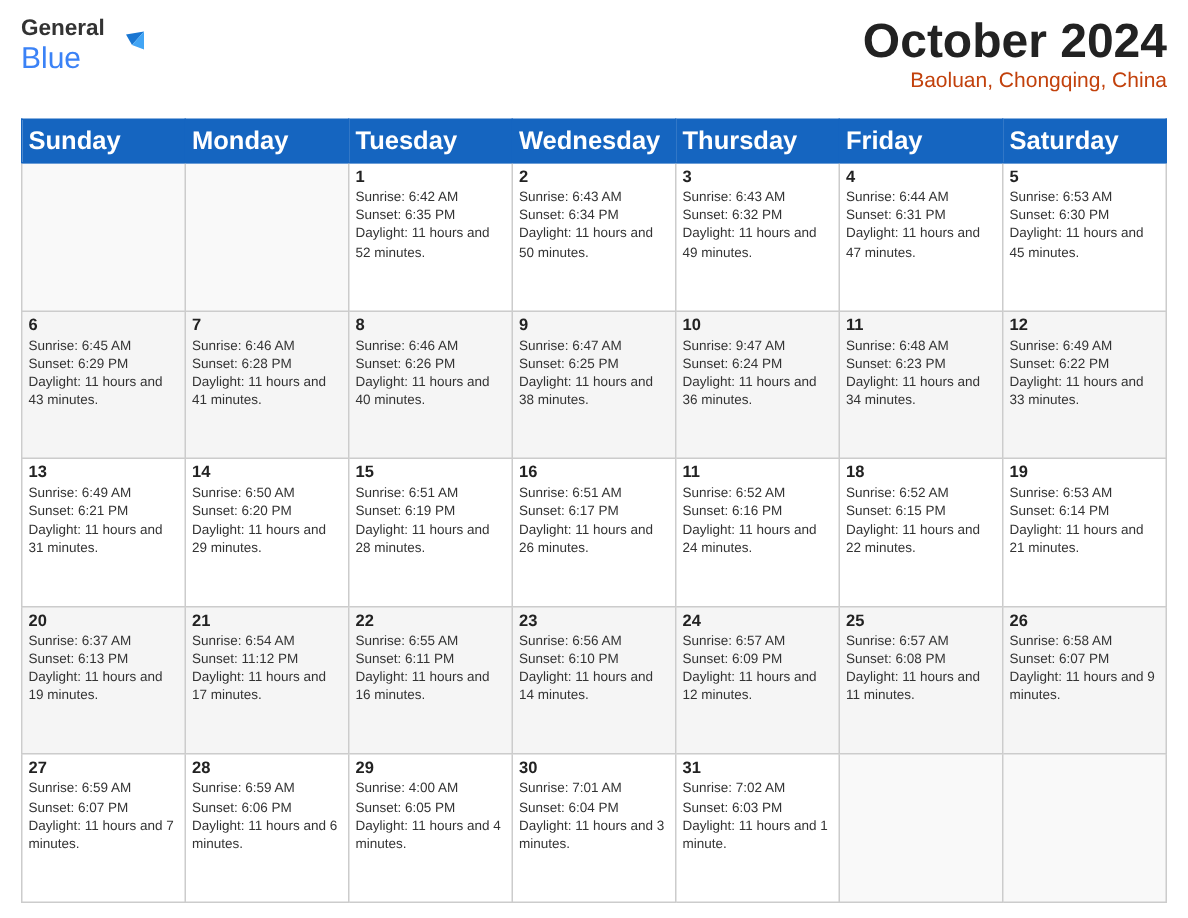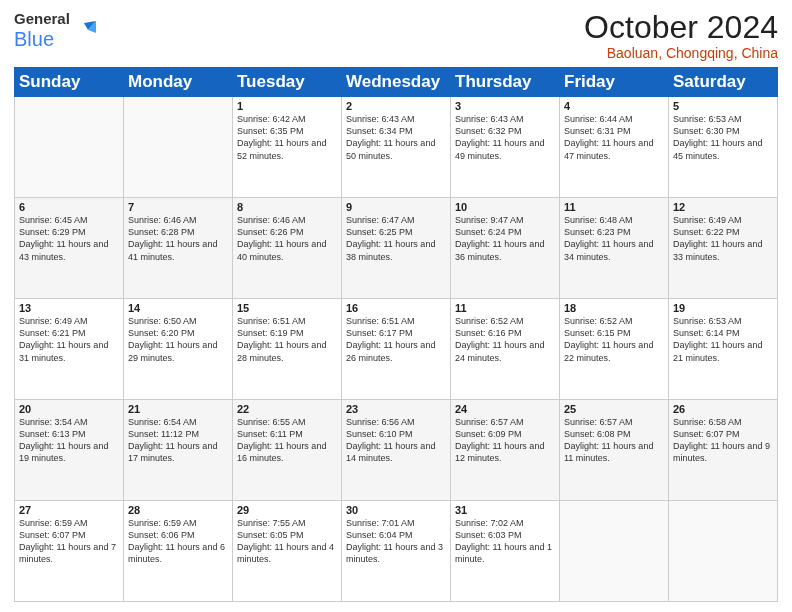--- a/index.html
+++ b/index.html
@@ -14,33 +14,33 @@
       width: 792px;
       height: 612px;
       padding: 10px 14px 10px 14px;
       display: flex;
       flex-direction: column;
     }
     .header {
       display: flex;
       justify-content: space-between;
       align-items: flex-start;
-      margin-bottom: 6px;
+      margin-bottom: 18px;
     }
     .logo {
       display: flex;
       align-items: center;
       gap: 4px;
     }
     .title-block {
       text-align: right;
     }
     .month-title {
       font-size: 32px;
-      font-weight: 400;
+      font-weight: 700;
       color: #222;
       line-height: 1.1;
     }
     .location-title {
       font-size: 14px;
       color: #c2410c;
       font-weight: normal;
     }
     .calendar {
       flex: 1;
@@ -239,21 +239,21 @@
           <td>
             <span class="day-num">19</span>
             <div class="cell-info">Sunrise: 6:53 AM
 Sunset: 6:14 PM
 Daylight: 11 hours and 21 minutes.</div>
           </td>
         </tr>
         <tr>
           <td>
             <span class="day-num">20</span>
-            <div class="cell-info">Sunrise: 3:54 AM
+            <div class="cell-info">Sunrise: 6:37 AM
 Sunset: 6:13 PM
 Daylight: 11 hours and 19 minutes.</div>
           </td>
           <td>
             <span class="day-num">21</span>
             <div class="cell-info">Sunrise: 6:54 AM
 Sunset: 11:12 PM
 Daylight: 11 hours and 17 minutes.</div>
           </td>
           <td>
@@ -295,21 +295,21 @@
 Daylight: 11 hours and 7 minutes.</div>
           </td>
           <td>
             <span class="day-num">28</span>
             <div class="cell-info">Sunrise: 6:59 AM
 Sunset: 6:06 PM
 Daylight: 11 hours and 6 minutes.</div>
           </td>
           <td>
             <span class="day-num">29</span>
-            <div class="cell-info">Sunrise: 7:55 AM
+            <div class="cell-info">Sunrise: 4:00 AM
 Sunset: 6:05 PM
 Daylight: 11 hours and 4 minutes.</div>
           </td>
           <td>
             <span class="day-num">30</span>
             <div class="cell-info">Sunrise: 7:01 AM
 Sunset: 6:04 PM
 Daylight: 11 hours and 3 minutes.</div>
           </td>
           <td>

